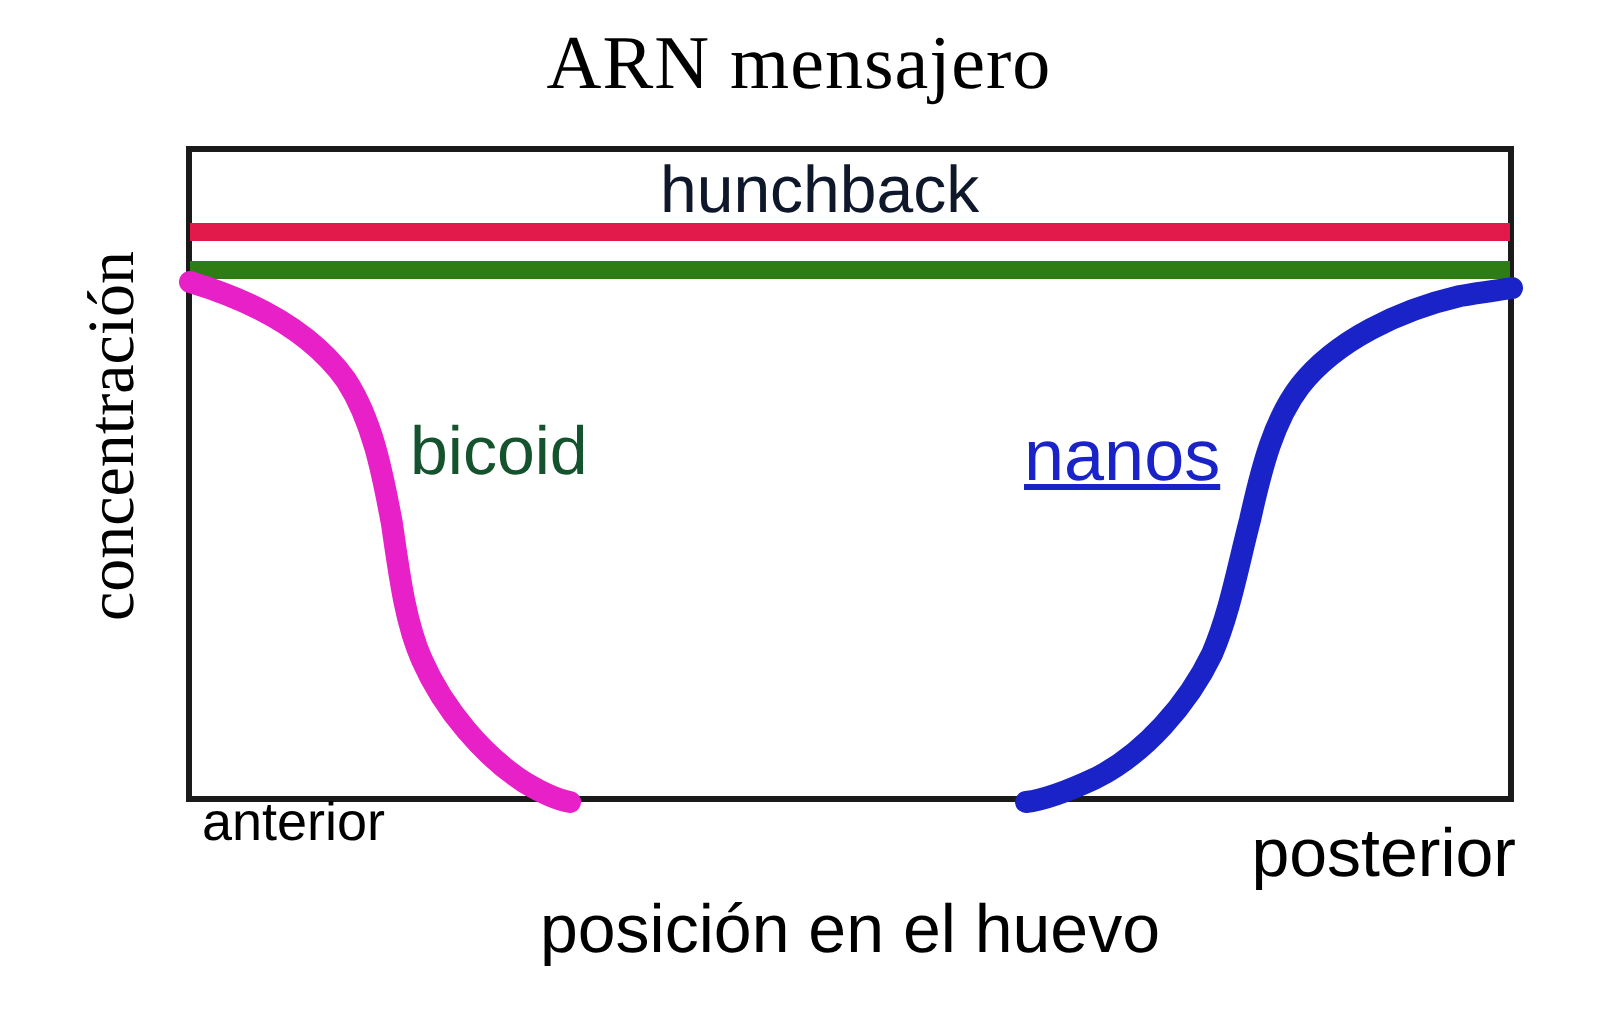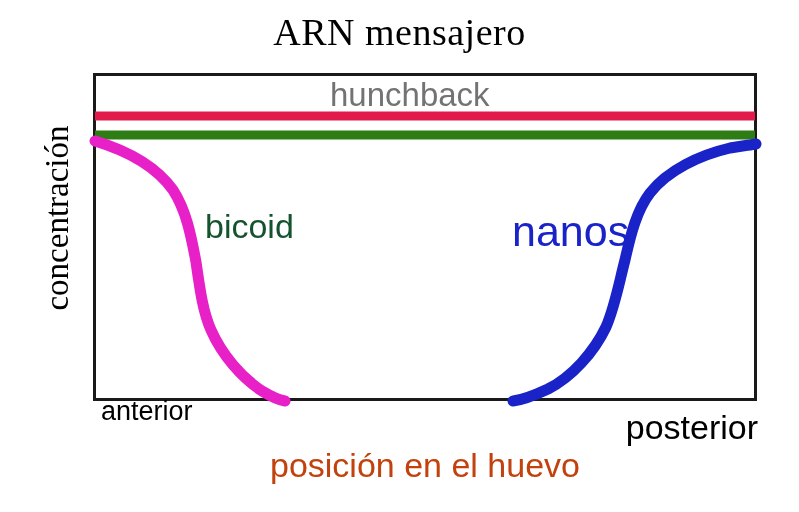--- a/index.html
+++ b/index.html
@@ -45,21 +45,21 @@
   }
   #xlabel {
     position: absolute;
     left: 93px;
     top: 446px;
     width: 664px;
     text-align: center;
     font-family: "Liberation Sans", sans-serif;
     font-size: 34px;
     font-weight: 400;
-    color: #c2410c;
+    color: #000000;
     white-space: nowrap;
   }
   #tick-anterior {
     position: absolute;
     left: 101px;
     top: 396px;
     font-family: "Liberation Sans", sans-serif;
     font-size: 27px;
     color: #000000;
     white-space: nowrap;
@@ -108,21 +108,22 @@
     font-size: 33px;
   }
   #label-bicoid {
     left: 205px;
     top: 207px;
     font-size: 34px;
   }
   #label-nanos {
     left: 512px;
     top: 207px;
-    font-size: 43px;
+    font-size: 36px;
+    text-decoration: underline;
   }
 </style>
 </head>
 <body>
 
 <div id="figure">
 
   <div id="chart-title">ARN mensajero</div>
 
   <div id="ylabel">concentración</div>
@@ -144,21 +145,21 @@
 
     <path d="M 513 401
              C 522 400, 533 396, 548 389
              C 572 377, 594 352, 606 327
              C 615 306, 619 283, 625 260
              C 631 233, 637 210, 650 193
              C 668 170, 700 155, 730 148
              C 742 146, 750 145, 756 144" fill="none" stroke="#1923C8" stroke-width="11" stroke-linecap="round" stroke-linejoin="round"></path>
   </svg>
 
-  <div class="series-label" id="label-hunchback" style="color:#737373">hunchback</div>
+  <div class="series-label" id="label-hunchback" style="color:#0f172a">hunchback</div>
 
 
   <div class="series-label" id="label-bicoid" style="color:#14532d">bicoid</div>
 
   <div class="series-label" id="label-nanos" style="color:#1923C8">nanos</div>
 
   <div id="tick-anterior">anterior</div>
 
   <div id="tick-posterior">posterior</div>
 

